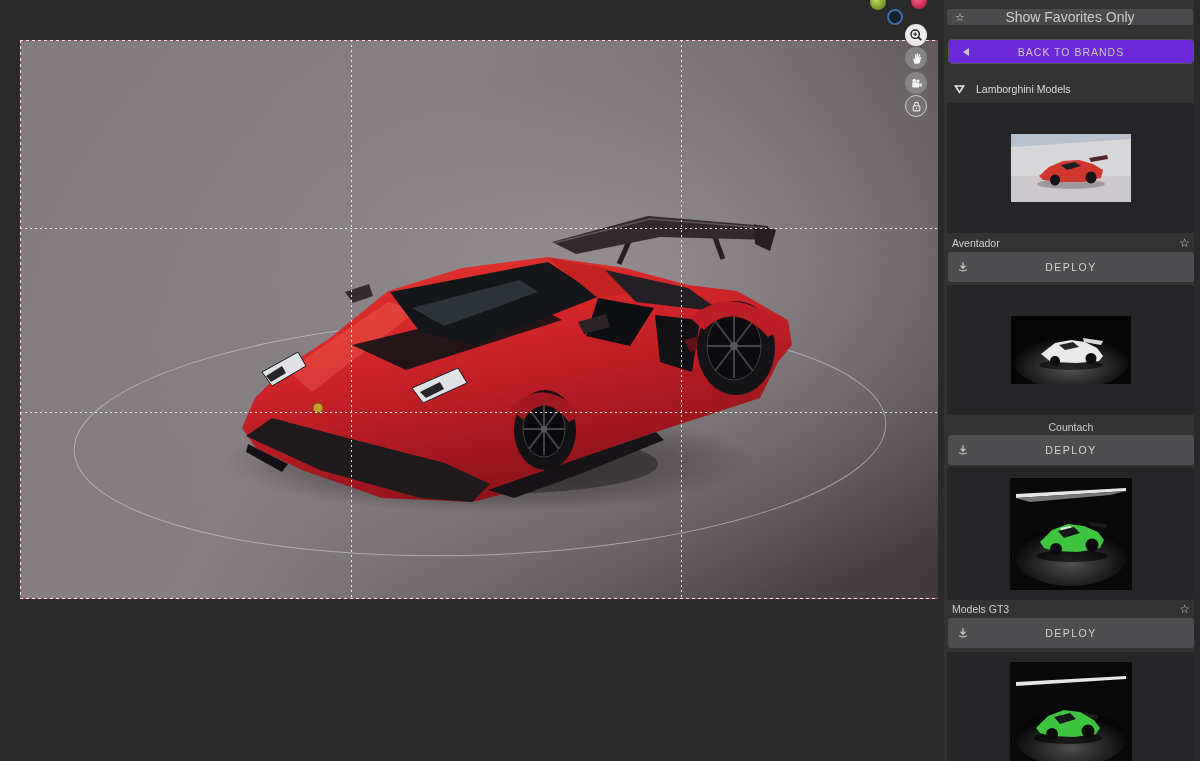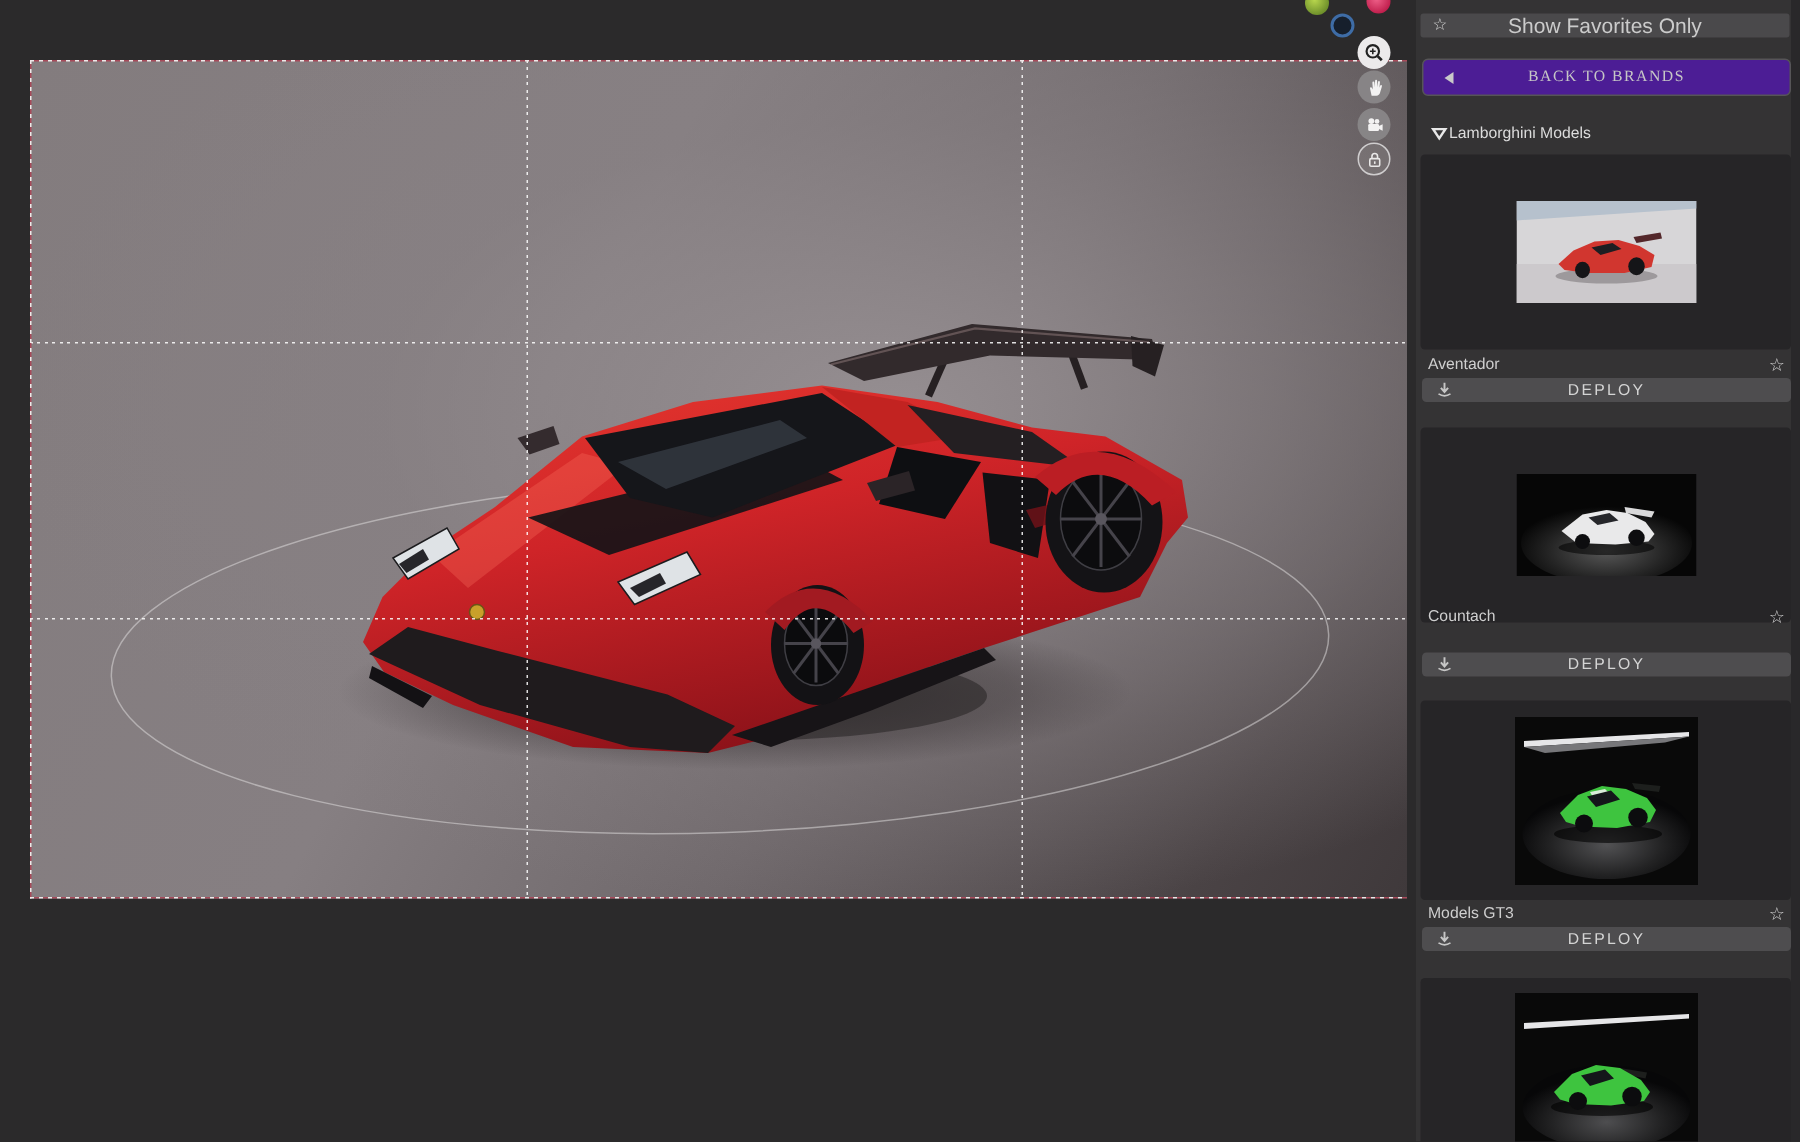--- a/index.html
+++ b/index.html
@@ -47,37 +47,37 @@
   
   .sidebar{position:absolute;left:944px;top:0;width:256px;height:761px;background:#343334;}
   .scroll-strip{position:absolute;right:0;top:0;width:6px;height:761px;background:#29282a;}
   .gap-strip{position:absolute;left:938px;top:0;width:6px;height:761px;background:#2b2a2b;}
 
   .fav-bar{position:absolute;left:3px;top:9px;width:246px;height:16px;background:#4a494b;
     border-radius:2px;display:flex;align-items:center;border:none;padding:0;}
   .fav-bar .star{position:absolute;left:8px;color:#d8d8d8;font-size:11px;line-height:1;}
   .fav-bar .lbl{flex:1;text-align:center;font-size:14px;color:#cbcbcb;}
 
-  .back-btn{position:absolute;left:4px;top:39px;width:246px;height:25px;background:#4c1d95;
+  .back-btn{position:absolute;left:4px;top:39px;width:246px;height:25px;background:#6d28d9;
     border:1px solid #565557;border-radius:4px;box-sizing:border-box;
-    display:flex;align-items:center;padding:0;font-family:Liberation Serif, serif;}
+    display:flex;align-items:center;padding:0;}
   .back-btn .arr{position:absolute;left:13px;display:flex;}
   .back-btn .lbl{flex:1;text-align:center;font-size:10.5px;letter-spacing:1px;color:#c6c6c6;}
 
   .section-hdr{position:absolute;left:0;top:78px;width:256px;height:22px;
     display:flex;align-items:center;}
   .section-hdr .tri{margin-left:9px;display:flex;}
-  .section-hdr .lbl{font-size:10.5px;color:#dcdcdc;}
+  .section-hdr .lbl{margin-left:10px;font-size:10.5px;color:#dcdcdc;}
 
   .card-body{position:absolute;left:3px;width:247px;background:#262527;border-radius:3px;
     display:flex;align-items:center;justify-content:center;overflow:hidden;}
   .label-row{position:absolute;left:8px;right:10px;height:13px;display:flex;align-items:center;}
   .label-row .name{flex:1;font-size:10.5px;color:#cfcfcf;}
   .label-row .star{color:#cfcfcf;font-size:12px;line-height:1;cursor:pointer;}
-  .deploy-btn{position:absolute;left:4px;width:246px;height:16px;background:#4e4d4f;
+  .deploy-btn{position:absolute;left:4px;width:246px;height:30px;background:#4e4d4f;
     border:none;border-radius:3px;display:flex;align-items:center;padding:0;}
   .deploy-btn .dl{position:absolute;left:9px;display:flex;}
   .deploy-btn .lbl{flex:1;text-align:center;font-size:10.5px;letter-spacing:1.5px;color:#d4d4d4;}
 </style>
 </head>
 <body>
 
 <div class="canvas">
   <svg class="scene" width="919" height="559" viewBox="0 0 919 559">
     <defs>
@@ -278,21 +278,21 @@
       <rect width="120" height="68" fill="#060606"></rect>
       <ellipse cx="60" cy="46" rx="57" ry="27" fill="url(#floor2)"></ellipse>
       <ellipse cx="60" cy="49" rx="32" ry="5" fill="rgba(0,0,0,0.55)"></ellipse>
       <polygon points="72,22 92,25 90,29 73,26" fill="#d9d9da"></polygon>
       <polygon points="30,38 44,27 60,24 74,26 86,32 92,40 88,45 66,47 40,46" fill="#e9e9ea"></polygon>
       <polygon points="48,29 62,26 68,31 54,34" fill="#25262a"></polygon>
       <ellipse cx="44" cy="45" rx="5" ry="5" fill="#0d0d0f"></ellipse>
       <ellipse cx="80" cy="42.5" rx="5.5" ry="5.5" fill="#0d0d0f"></ellipse>
     </svg>
   </div>
-  <div class="label-row" style="top:404px;">
+  <div class="label-row" style="top:421px;flex-direction:column;">
     <span class="name">Countach</span>
     <span class="star">☆</span>
   </div>
   <button class="deploy-btn" style="top:435px;">
     <span class="dl">
       <svg width="12" height="12" viewBox="0 0 12 12">
         <path d="M6 1.2 V6.8 M3.6 4.6 L6 7.3 L8.4 4.6" fill="none" stroke="#c6c6c6" stroke-width="1.3"></path>
         <path d="M2 8.6 Q6 11.2 10 8.6" fill="none" stroke="#c6c6c6" stroke-width="1.1"></path>
       </svg>
     </span>

